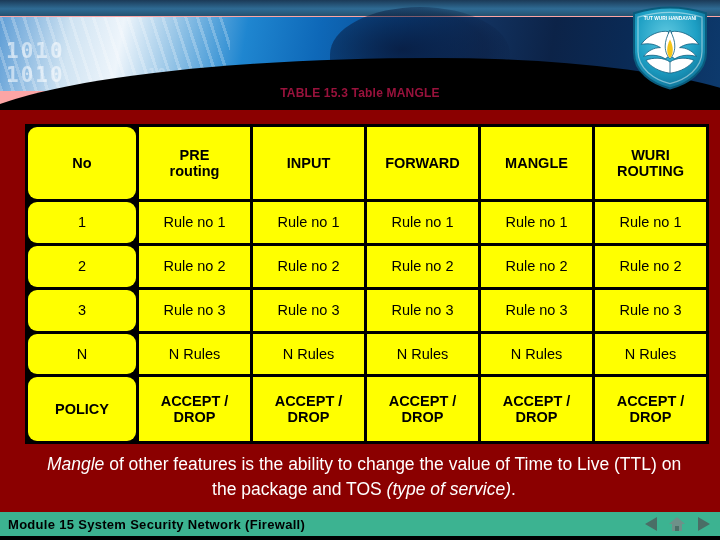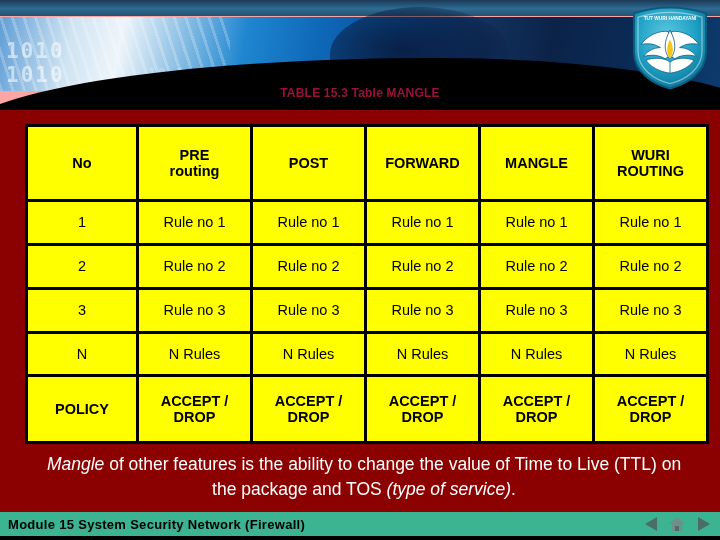--- a/index.html
+++ b/index.html
@@ -137,21 +137,21 @@
   }
   table.mangle td {
     background: #FFFF00;
     color: #000000;
     text-align: center;
     vertical-align: middle;
     font-size: 14.5px;
     line-height: 1.12;
     padding: 2px 3px;
   }
-  table.mangle td.c0 { width: 108px; }
+  table.mangle td.c0 { width: 108px; border-radius: 9px; }
   table.mangle td.c1,
   table.mangle td.c2,
   table.mangle td.c3,
   table.mangle td.c4,
   table.mangle td.c5 { width: 111px; }
 
   tr.hdr td { font-weight: bold; height: 70px; }
   tr.body td { font-weight: normal; height: 40px; }
   tr.policy td { font-weight: bold; height: 62px; }
 
@@ -252,21 +252,21 @@
       <tbody>
         <tr class="hdr">
           <td class="c0">
             <span>No</span>
           </td>
           <td class="c1">
             <span>PRE</span><br>
             <span>routing</span>
           </td>
           <td class="c2">
-            <span>POST</span>
+            <span>INPUT</span>
           </td>
           <td class="c3">
             <span>FORWARD</span>
           </td>
           <td class="c4">
             <span>MANGLE</span>
           </td>
           <td class="c5">
             <span>WURI</span><br>
             <span>ROUTING</span>

